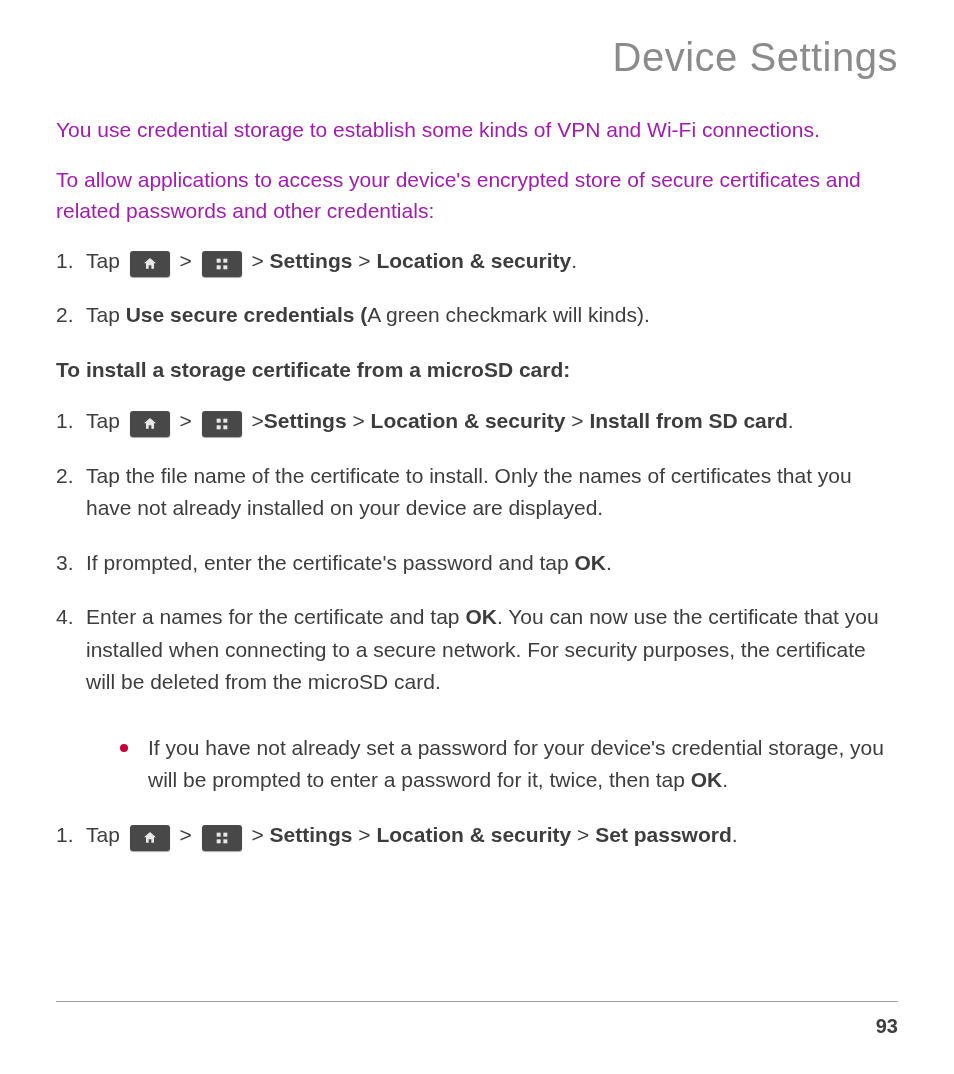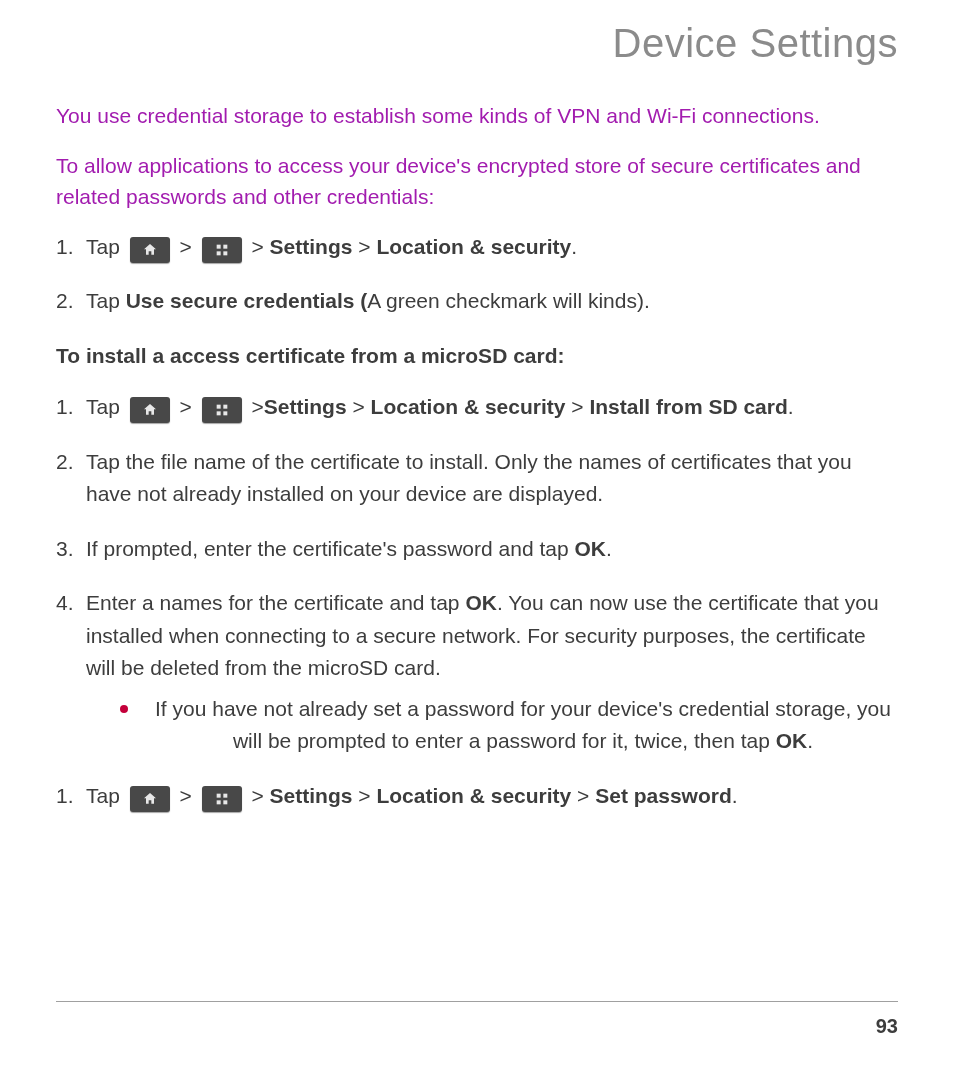--- a/index.html
+++ b/index.html
@@ -7,21 +7,21 @@
     padding: 0;
     background: #fff;
     font-family: "Segoe UI", "Helvetica Neue", Arial, sans-serif;
     color: #3d3d3d;
     width: 954px;
   }
   .page {
     box-sizing: border-box;
     width: 954px;
     min-height: 1074px;
-    padding: 21px 56px 30px 56px;
+    padding: 35px 56px 30px 56px;
     position: relative;
   }
   .chapter-title {
     text-align: right;
     font-size: 40px;
     font-weight: 400;
     color: #8b8b8b;
     letter-spacing: 0.5px;
     margin: 0 0 34px 0;
     font-family: "Segoe UI Light", "Helvetica Neue Light", "Segoe UI", Arial, sans-serif;
@@ -76,22 +76,21 @@
     color: #f3f3f3;
     border-radius: 3px;
     box-shadow: 0 1px 1px rgba(0,0,0,0.35);
     vertical-align: -4px;
     margin: 0 4px;
   }
   .icon svg { width: 16px; height: 16px; fill: #e8e8e8; }
   .bullet-list {
     list-style: none;
     padding: 0 0 0 34px;
-    margin: 8px 0 22px 0;
-    text-align: center;
+    margin: 33px 0 22px 0;
   }
   .bullet-list li {
     position: relative;
     font-size: 21px;
     line-height: 1.55;
     color: #3d3d3d;
     padding-left: 28px;
   }
   .bullet-list li::before {
     content: "";
@@ -152,21 +151,21 @@
       <span> &gt; </span>
       <span class="bold">Settings</span>
       <span> &gt; </span>
       <span class="bold">Location &amp; security</span><span>.</span>
     </li>
     <li>
       <span>Tap </span><span class="bold">Use secure credentials (</span><span>A green checkmark will kinds).</span>
     </li>
   </ol>
 
-  <p class="subhead">To install a access certificate from a microSD card:</p>
+  <p class="subhead">To install a storage certificate from a microSD card:</p>
 
   <ol>
     <li>
       <span>Tap </span>
       <span class="icon">
         <svg viewBox="0 0 24 24">
             <path d="M12 3l9 8h-3v8h-4v-5h-4v5H6v-8H3z"></path>
           </svg>
       </span>
       <span> &gt; </span>

